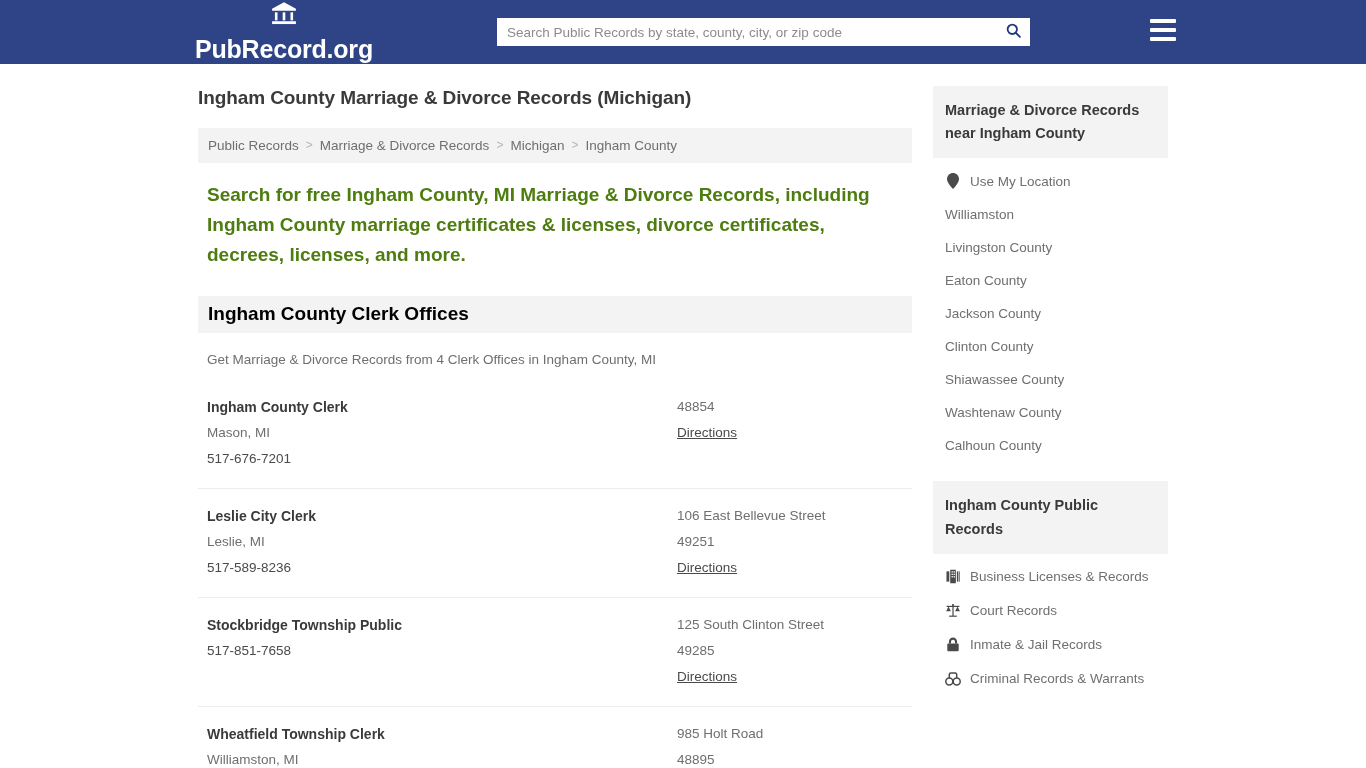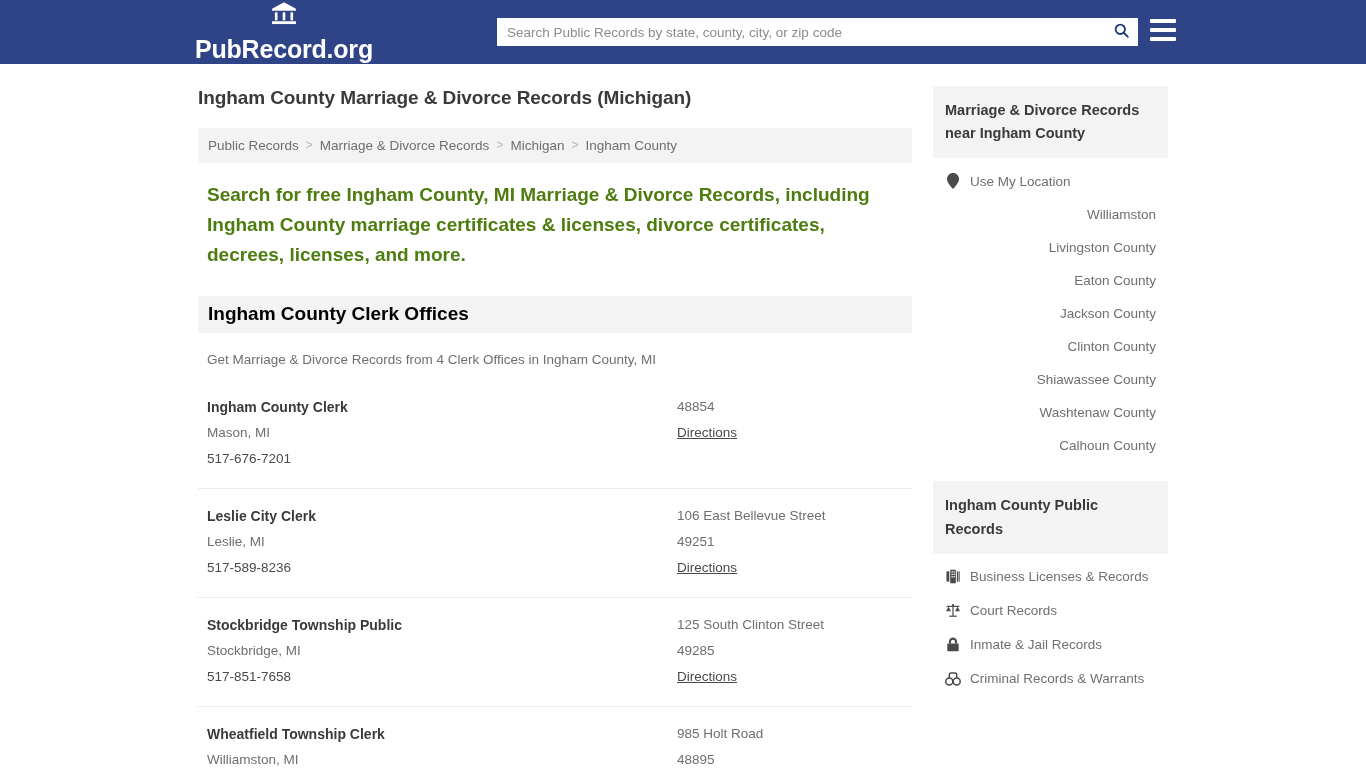--- a/index.html
+++ b/index.html
@@ -33,21 +33,21 @@
     color: #ffffff;
     font-size: 25px;
     font-weight: bold;
     letter-spacing: -0.2px;
     white-space: nowrap;
   }
   .search-wrap {
     position: absolute;
     left: 497px;
     top: 18px;
-    width: 641px;
+    width: 533px;
     height: 28px;
     background: #ffffff;
     display: flex;
     align-items: flex-start;
   }
   .search-input {
     flex: 1;
     height: 100%;
     border: none;
     outline: none;
@@ -193,21 +193,21 @@
   .side-item .ico {
     width: 16px;
     height: 16px;
     flex: none;
     display: flex;
     align-items: center;
     justify-content: center;
     color: #4a4a4a;
   }
   .side-item .ico svg { display: block; }
-  .side-item.no-icon { padding-left: 12px; justify-content: flex-end; }
+  .side-item.no-icon { padding-left: 12px; }
   .side-block-2 { margin-top: 19px; }
 </style>
 </head>
 <body>
 
 <div class="site-header">
   <a class="brand" href="#">
     <span class="brand-icon">
       <svg width="26" height="26" viewBox="0 0 24 24" fill="#ffffff" aria-hidden="true">
         <path d="M12 2 L23 8 L23 10 L1 10 L1 8 Z"></path>
@@ -284,21 +284,20 @@
           <div class="rec-right">
             <div class="rec-line">106 East Bellevue Street</div>
             <div class="rec-line">49251</div>
             <a class="directions" href="#">Directions</a>
           </div>
         </div>
 
         <div class="record-row">
           <div class="rec-left">
             <div class="rec-name">Stockbridge Township Public</div>
-            <div class="rec-line">Stockbridge, MI</div>
             <div class="rec-line dark">517-851-7658</div>
           </div>
           <div class="rec-right">
             <div class="rec-line">125 South Clinton Street</div>
             <div class="rec-line">49285</div>
             <a class="directions" href="#">Directions</a>
           </div>
         </div>
 
         <div class="record-row">

